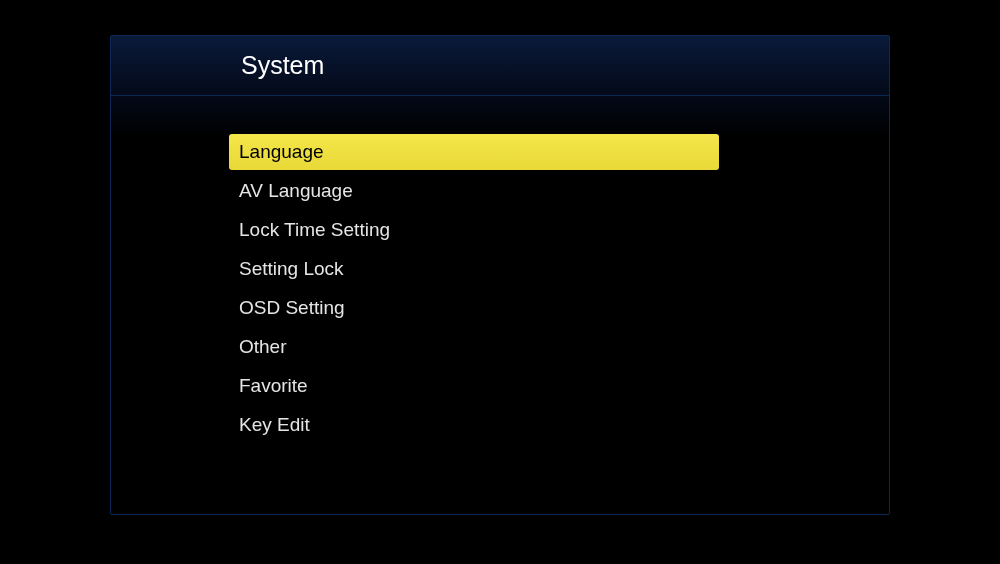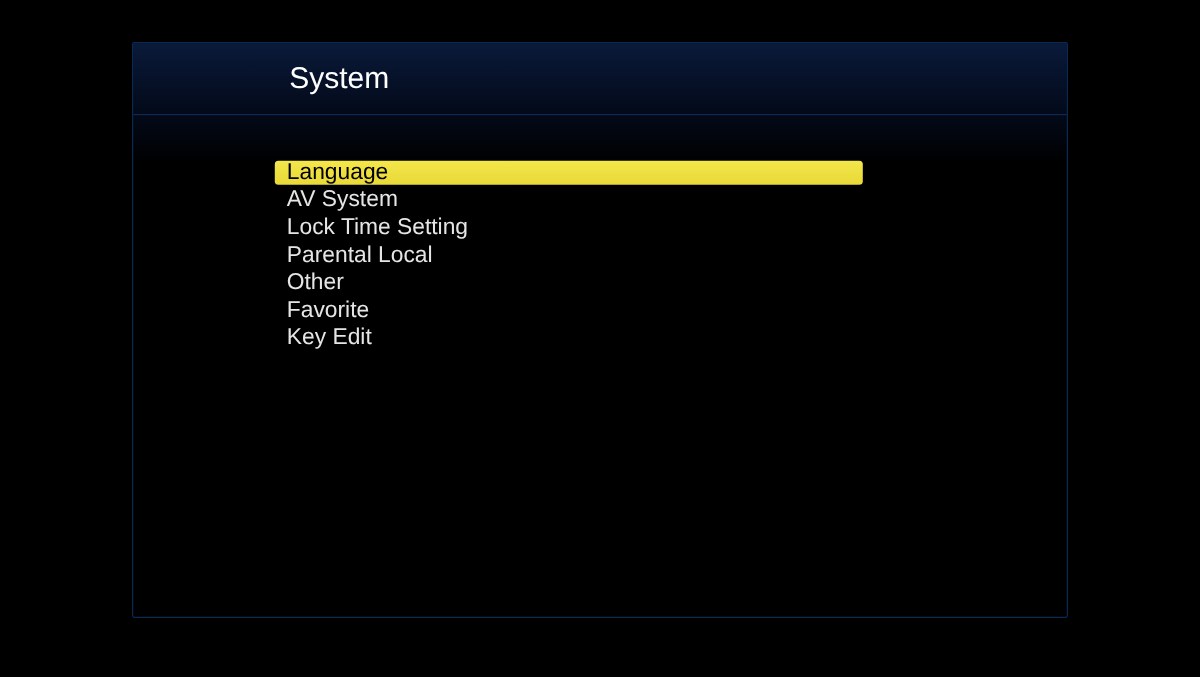--- a/index.html
+++ b/index.html
@@ -36,21 +36,21 @@
       color: #fff;
       font-size: 25px;
       font-weight: normal;
     }
     .menu {
       padding-top: 38px;
       padding-left: 118px;
     }
     .menu-item {
       width: 490px;
-      height: 20px;
+      height: 36px;
       display: flex;
       align-items: center;
       padding-left: 10px;
       color: #e5e5e5;
       font-size: 19px;
       margin-bottom: 3px;
     }
     .menu-item.selected {
       background: linear-gradient(to bottom, #f5e64a 0%, #e8d838 100%);
       color: #000;
@@ -59,20 +59,21 @@
   </style>
 </head>
 <body>
 
 <div class="panel">
   <div class="header">
     <div class="header-title">System</div>
   </div>
   <div class="menu">
     <div class="menu-item selected">Language</div>
-    <div class="menu-item">AV System</div>
+    <div class="menu-item">AV Language</div>
     <div class="menu-item">Lock Time Setting</div>
-    <div class="menu-item">Parental Local</div>
+    <div class="menu-item">Setting Lock</div>
+    <div class="menu-item">OSD Setting</div>
     <div class="menu-item">Other</div>
     <div class="menu-item">Favorite</div>
     <div class="menu-item">Key Edit</div>
   </div>
 </div>
 
 </body></html>

